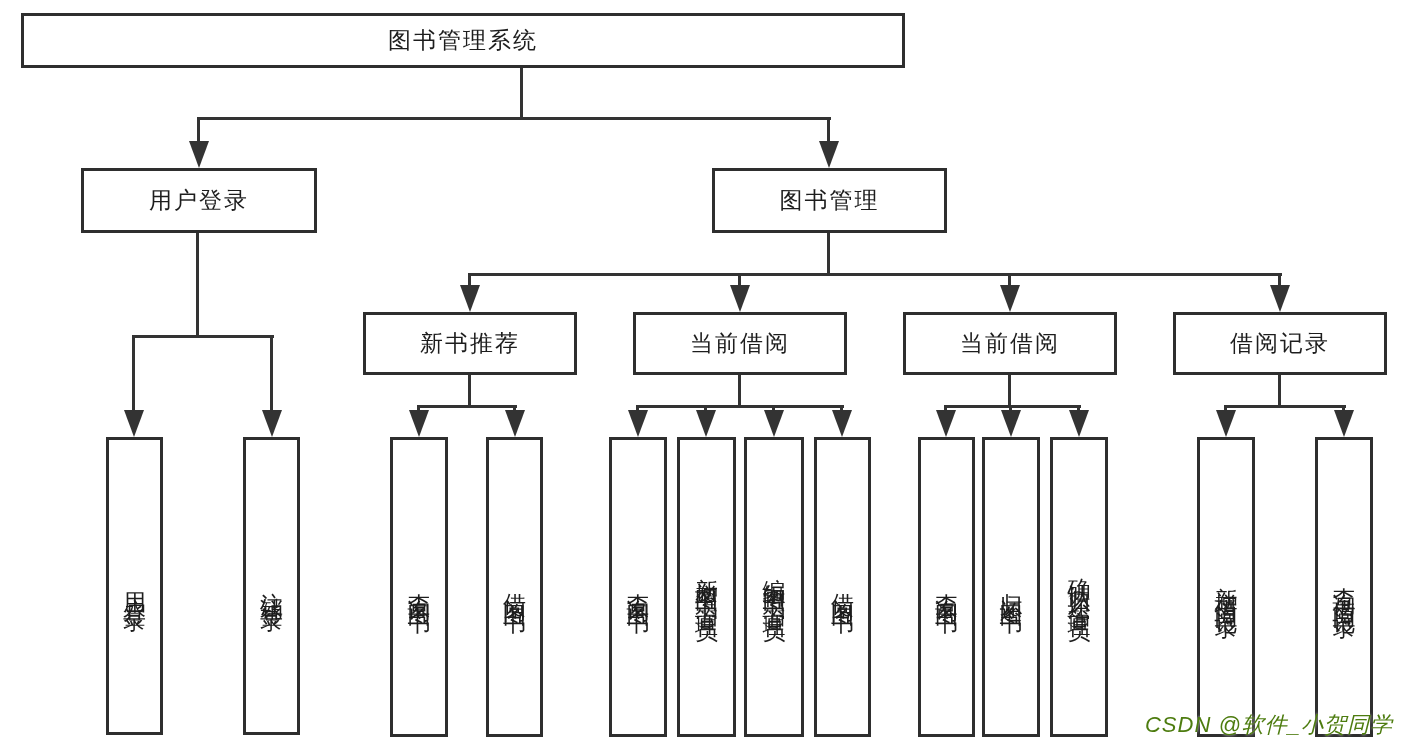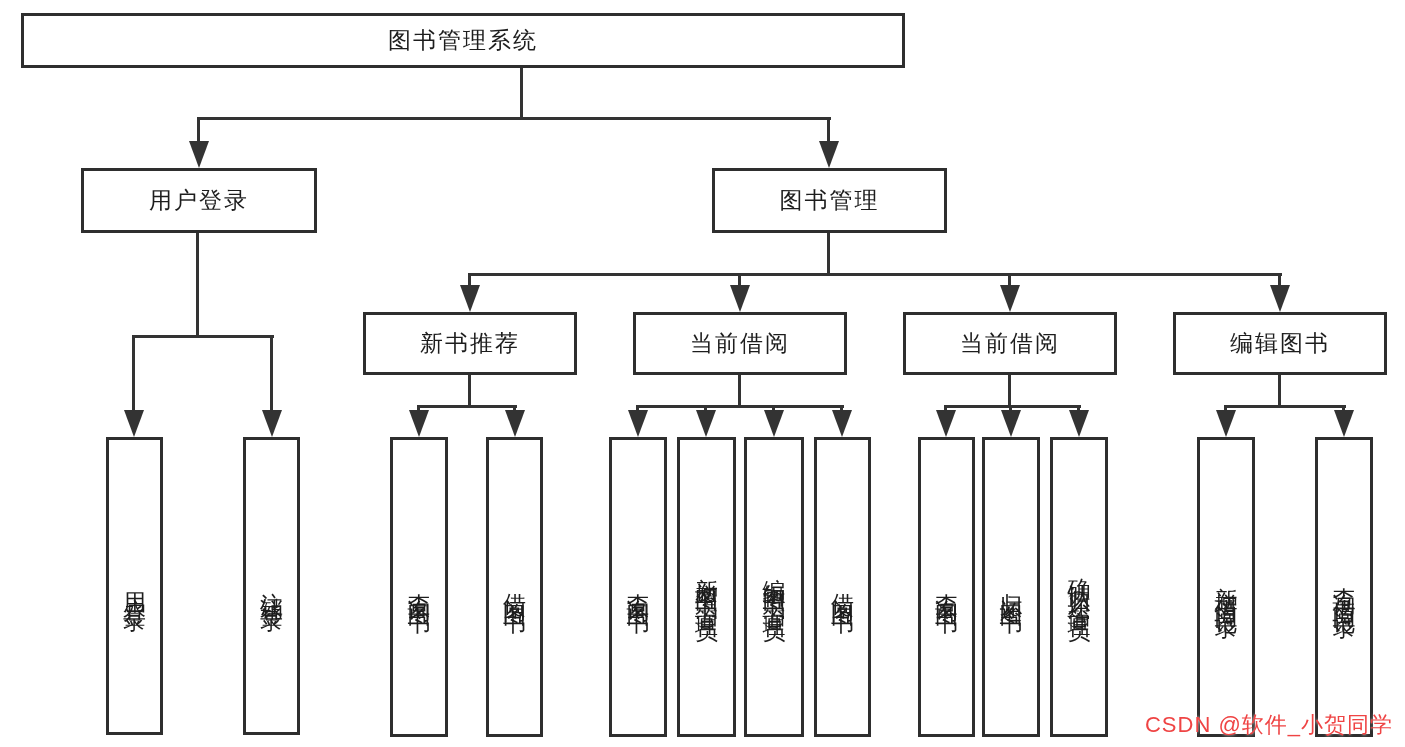--- a/index.html
+++ b/index.html
@@ -54,21 +54,21 @@
     letter-spacing:1px;
     text-shadow:0 0 3px rgba(255,255,255,0.9);
     white-space:nowrap;
     z-index:5;
   }
 </style>
 </head>
 <body>
 
 <div id="stage" style="background: rgb(255, 255, 255);">
-  <span class="watermark" style="color: #ef4444;">CSDN @软件_小贺同学</span>
+  <span class="watermark" style="color: #4d7c0f; font-style: italic;">CSDN @软件_小贺同学</span>
 <div class="cline" style="left: 520px; top: 68px; width: 3px; height: 52px; background: rgb(51, 51, 51);"></div>
     <div class="cline" style="left: 197px; top: 117px; width: 634px; height: 3px; background: rgb(51, 51, 51);"></div>
     <div class="cline" style="left: 197px; top: 117px; width: 3px; height: 27px; background: rgb(51, 51, 51);"></div>
     <div class="arrowhead" style="left: 189px; top: 141px; border-top-color: rgb(51, 51, 51);"></div>
     <div class="cline" style="left: 827px; top: 117px; width: 3px; height: 27px; background: rgb(51, 51, 51);"></div>
     <div class="arrowhead" style="left: 819px; top: 141px; border-top-color: rgb(51, 51, 51);"></div>
     <div class="cline" style="left: 196px; top: 233px; width: 3px; height: 105px; background: rgb(51, 51, 51);"></div>
     <div class="cline" style="left: 132px; top: 335px; width: 142px; height: 3px; background: rgb(51, 51, 51);"></div>
     <div class="cline" style="left: 132px; top: 335px; width: 3px; height: 78px; background: rgb(51, 51, 51);"></div>
     <div class="arrowhead" style="left: 124px; top: 410px; border-top-color: rgb(51, 51, 51);"></div>
@@ -113,21 +113,21 @@
     <div class="cline" style="left: 1224px; top: 405px; width: 3px; height: 8px; background: rgb(51, 51, 51);"></div>
     <div class="arrowhead" style="left: 1216px; top: 410px; border-top-color: rgb(51, 51, 51);"></div>
     <div class="cline" style="left: 1342px; top: 405px; width: 3px; height: 8px; background: rgb(51, 51, 51);"></div>
     <div class="arrowhead" style="left: 1334px; top: 410px; border-top-color: rgb(51, 51, 51);"></div>
     <div class="node h" style="left: 21px; top: 13px; width: 884px; height: 55px; border-color: rgb(46, 46, 46); background: rgb(255, 255, 255); color: rgb(29, 29, 29);">图书管理系统</div>
     <div class="node h" style="left: 81px; top: 168px; width: 236px; height: 65px; border-color: rgb(46, 46, 46); background: rgb(255, 255, 255); color: rgb(29, 29, 29);">用户登录</div>
     <div class="node h" style="left: 363px; top: 312px; width: 214px; height: 63px; border-color: rgb(46, 46, 46); background: rgb(255, 255, 255); color: rgb(29, 29, 29);">新书推荐</div>
     <div class="node h" style="left: 712px; top: 168px; width: 235px; height: 65px; border-color: rgb(46, 46, 46); background: rgb(255, 255, 255); color: rgb(29, 29, 29);">图书管理</div>
     <div class="node h" style="left: 633px; top: 312px; width: 214px; height: 63px; border-color: rgb(46, 46, 46); background: rgb(255, 255, 255); color: rgb(29, 29, 29);">当前借阅</div>
     <div class="node h" style="left: 903px; top: 312px; width: 214px; height: 63px; border-color: rgb(46, 46, 46); background: rgb(255, 255, 255); color: rgb(29, 29, 29);">当前借阅</div>
-    <div class="node h" style="left: 1173px; top: 312px; width: 214px; height: 63px; border-color: rgb(46, 46, 46); background: rgb(255, 255, 255); color: rgb(29, 29, 29);">编辑图书</div>
+    <div class="node h" style="left: 1173px; top: 312px; width: 214px; height: 63px; border-color: rgb(46, 46, 46); background: rgb(255, 255, 255); color: rgb(29, 29, 29);">借阅记录</div>
     <div class="node v" style="left: 106px; top: 437px; width: 57px; height: 298px; border-color: rgb(46, 46, 46); background: rgb(255, 255, 255); color: rgb(29, 29, 29);">用户登录</div>
     <div class="node v" style="left: 243px; top: 437px; width: 57px; height: 298px; border-color: rgb(46, 46, 46); background: rgb(255, 255, 255); color: rgb(29, 29, 29);">注销登录</div>
     <div class="node v" style="left: 390px; top: 437px; width: 58px; height: 300px; border-color: rgb(46, 46, 46); background: rgb(255, 255, 255); color: rgb(29, 29, 29);">查询图书</div>
     <div class="node v" style="left: 486px; top: 437px; width: 57px; height: 300px; border-color: rgb(46, 46, 46); background: rgb(255, 255, 255); color: rgb(29, 29, 29);">借阅图书</div>
     <div class="node v" style="left: 609px; top: 437px; width: 58px; height: 300px; border-color: rgb(46, 46, 46); background: rgb(255, 255, 255); color: rgb(29, 29, 29);">查询图书</div>
     <div class="node v" style="left: 677px; top: 437px; width: 59px; height: 300px; border-color: rgb(46, 46, 46); background: rgb(255, 255, 255); color: rgb(29, 29, 29);">新增图书（管理员）</div>
     <div class="node v" style="left: 744px; top: 437px; width: 60px; height: 300px; border-color: rgb(46, 46, 46); background: rgb(255, 255, 255); color: rgb(29, 29, 29);">编辑图书（管理员）</div>
     <div class="node v" style="left: 814px; top: 437px; width: 57px; height: 300px; border-color: rgb(46, 46, 46); background: rgb(255, 255, 255); color: rgb(29, 29, 29);">借阅图书</div>
     <div class="node v" style="left: 918px; top: 437px; width: 57px; height: 300px; border-color: rgb(46, 46, 46); background: rgb(255, 255, 255); color: rgb(29, 29, 29);">查询图书</div>
     <div class="node v" style="left: 982px; top: 437px; width: 58px; height: 300px; border-color: rgb(46, 46, 46); background: rgb(255, 255, 255); color: rgb(29, 29, 29);">归还图书</div>

